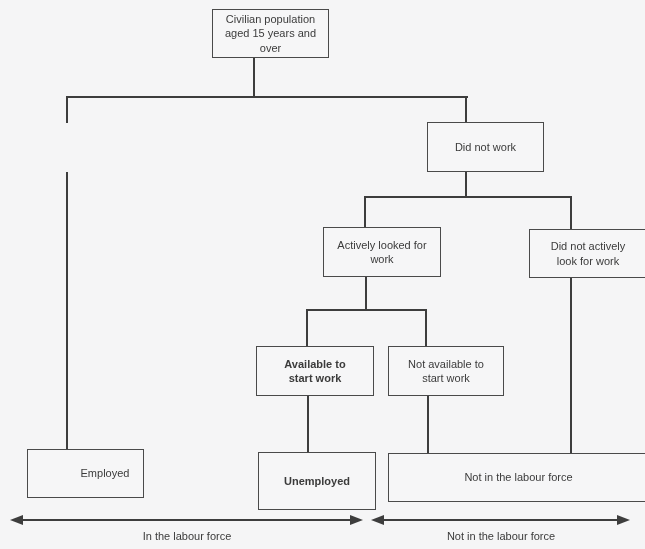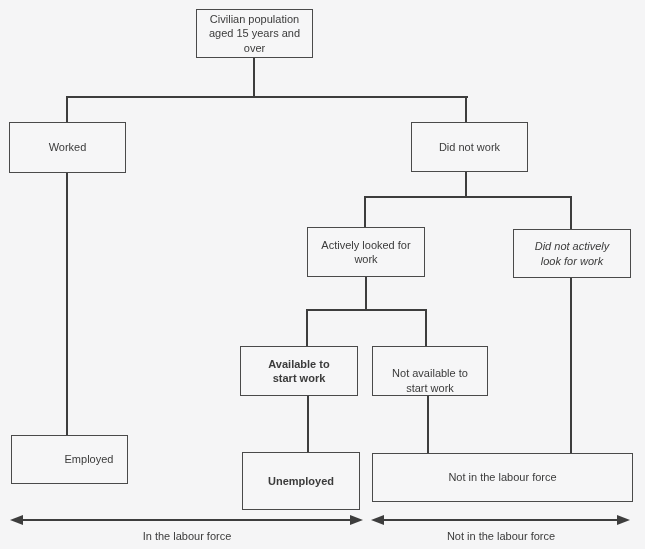--- a/index.html
+++ b/index.html
@@ -20,20 +20,21 @@
     box-sizing: border-box;
     background: #f6f6f7;
     border: 1px solid #4a4a4a;
     display: flex;
     align-items: center;
     justify-content: center;
     text-align: center;
     font-size: 11px;
     line-height: 1.3;
     color: #3b3b3b;
+    margin-left: 16px;
   }
   .node .lbl {
     display: inline-block;
   }
   .line {
     position: absolute;
     background: #3d3d3d;
   }
   .arrow {
     position: absolute;
@@ -83,39 +84,36 @@
   <div class="line" style="left:306px; top:309px; width:121px; height:2px;"></div>
   <div class="line" style="left:306px; top:309px; width:2px;   height:37px;"></div>
   <div class="line" style="left:425px; top:309px; width:2px;   height:37px;"></div>
   <div class="line" style="left:307px; top:395px; width:2px;   height:57px;"></div>
   <div class="line" style="left:427px; top:395px; width:2px;   height:58px;"></div>
   <div class="line" style="left:570px; top:277px; width:2px;   height:176px;"></div>
 
   <div class="node" style="left:196px; top:9px;   width:117px; height:49px;">
     <span class="lbl" style="max-width:102px;">Civilian population aged 15 years and over</span>
   </div>
-  <div class="node" style="left:9px;   top:122px; width:117px; height:51px;">
-    <span class="lbl">Worked</span>
-  </div>
   <div class="node" style="left:411px; top:122px; width:117px; height:50px;justify-content:center;">
     <span class="lbl">Did not work</span>
   </div>
   <div class="node" style="left:307px; top:227px; width:118px; height:50px;">
     <span class="lbl" style="max-width:90px;">Actively looked for work</span>
   </div>
   <div class="node" style="left:513px; top:229px; width:118px; height:49px;">
-    <span class="lbl" style="max-width:88px;font-style:italic;">Did not actively look for work</span>
+    <span class="lbl" style="max-width:88px;">Did not actively look for work</span>
   </div>
   <div class="node" style="left:240px; top:346px; width:118px; height:50px;">
     <span class="lbl" style="max-width:70px;font-weight:bold;">Available to start work</span>
   </div>
-  <div class="node" style="left:372px; top:346px; width:116px; height:50px;align-items:flex-end;">
+  <div class="node" style="left:372px; top:346px; width:116px; height:50px;">
     <span class="lbl" style="max-width:86px;">Not available to start work</span>
   </div>
-  <div class="node" style="left:11px;  top:435px; width:117px; height:49px;padding-left:39px;">
+  <div class="node" style="left:11px;  top:449px; width:117px; height:49px;padding-left:39px;">
     <span class="lbl">Employed</span>
   </div>
   <div class="node" style="left:242px; top:452px; width:118px; height:58px;font-weight:bold;">
     <span class="lbl">Unemployed</span>
   </div>
   <div class="node" style="left:372px; top:453px; width:261px; height:49px;">
     <span class="lbl">Not in the labour force</span>
   </div>
 
   <div class="arrow" style="left:10px; top:514px; width:353px;">

